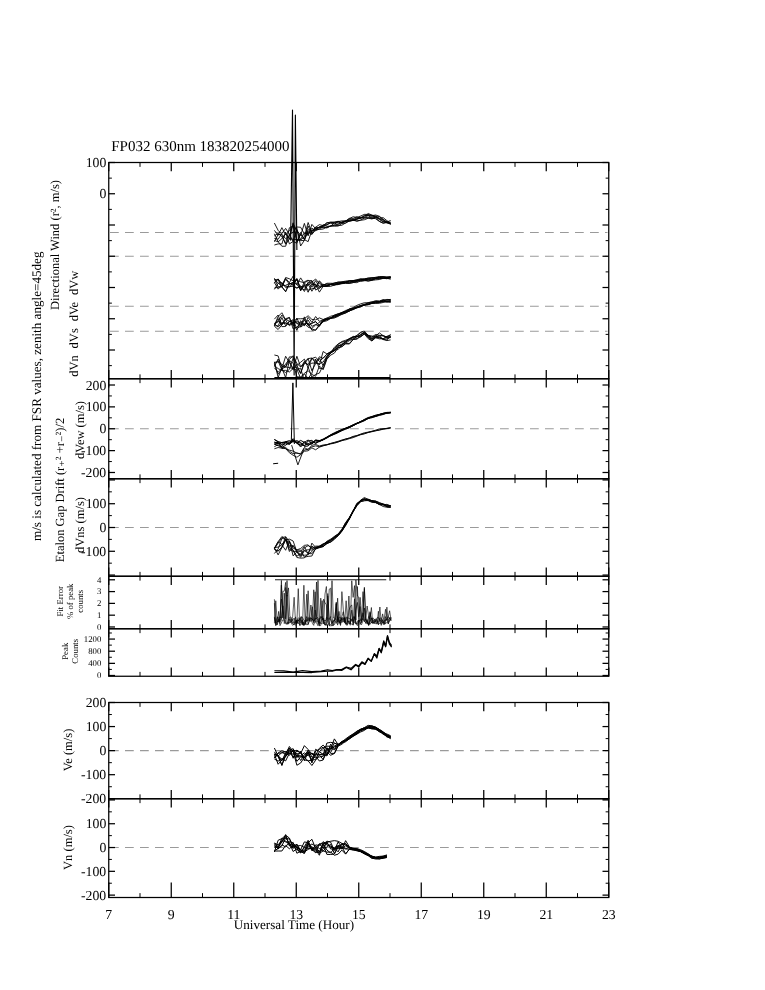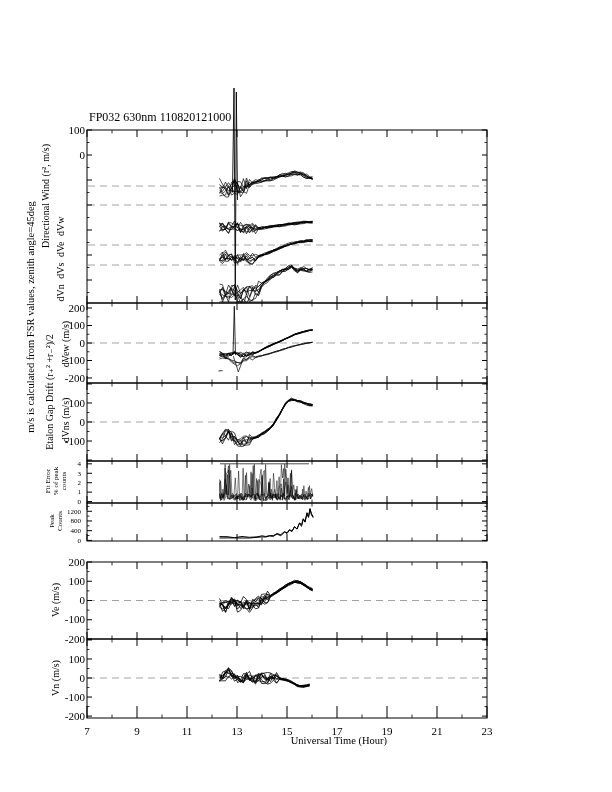--- a/index.html
+++ b/index.html
@@ -561,35 +561,35 @@
       <text x="137" y="735" text-anchor="middle" font-size="11" font-family="&quot;Liberation Serif&quot;,&quot;DejaVu Serif&quot;,serif">9</text>
       <text x="187" y="735" text-anchor="middle" font-size="11" font-family="&quot;Liberation Serif&quot;,&quot;DejaVu Serif&quot;,serif">11</text>
       <text x="237" y="735" text-anchor="middle" font-size="11" font-family="&quot;Liberation Serif&quot;,&quot;DejaVu Serif&quot;,serif">13</text>
       <text x="287" y="735" text-anchor="middle" font-size="11" font-family="&quot;Liberation Serif&quot;,&quot;DejaVu Serif&quot;,serif">15</text>
       <text x="337" y="735" text-anchor="middle" font-size="11" font-family="&quot;Liberation Serif&quot;,&quot;DejaVu Serif&quot;,serif">17</text>
       <text x="387" y="735" text-anchor="middle" font-size="11" font-family="&quot;Liberation Serif&quot;,&quot;DejaVu Serif&quot;,serif">19</text>
       <text x="437" y="735" text-anchor="middle" font-size="11" font-family="&quot;Liberation Serif&quot;,&quot;DejaVu Serif&quot;,serif">21</text>
       <text x="487" y="735" text-anchor="middle" font-size="11" font-family="&quot;Liberation Serif&quot;,&quot;DejaVu Serif&quot;,serif">23</text>
     </svg>
 
-  <div class="hlabel title" style="left:89px;top:110px;">FP032 630nm 110820121000</div>
+  <div class="hlabel title" style="left:89px;top:110px;">FP032 630nm 183820254000</div>
 
   <div class="vlabel t10" style="left:30px;top:317px;font-size:10.5px;">m/s is calculated from FSR values, zenith angle=45deg</div>
 
   <div class="vlabel" style="left:45px;top:196px;font-size:10px;">Directional Wind (r², m/s)</div>
   <div class="vlabel ws" style="left:60px;top:259px;font-size:10px;">dVn dVs dVe dVw</div>
 
   <div class="vlabel" style="left:49px;top:392px;font-size:10px;">Etalon Gap Drift (r₊² +r₋²)/2</div>
   <div class="vlabel" style="left:65px;top:344px;font-size:10px;">dVew (m/s)</div>
   <div class="vlabel" style="left:65px;top:420px;font-size:10px;">dVns (m/s)</div>
 
   <div class="vlabel t7" style="left:48px;top:481px;">Fit Error</div>
   <div class="vlabel t7" style="left:56px;top:481px;">% of peak</div>
   <div class="vlabel t7" style="left:64px;top:481px;">counts</div>
 
   <div class="vlabel t7" style="left:52px;top:521px;">Peak</div>
   <div class="vlabel t7" style="left:60px;top:521px;">Counts</div>
 
   <div class="vlabel" style="left:55px;top:600px;font-size:10px;">Ve (m/s)</div>
   <div class="vlabel" style="left:55px;top:678px;font-size:10px;">Vn (m/s)</div>
 
-  <div class="hlabel t10" style="left:187px;top:735px;width:200px;text-align:right;">Universal Time (Hour)</div>
+  <div class="hlabel t10" style="left:187px;top:735px;width:200px;text-align:left;">Universal Time (Hour)</div>
 </div>
 
 </body></html>

